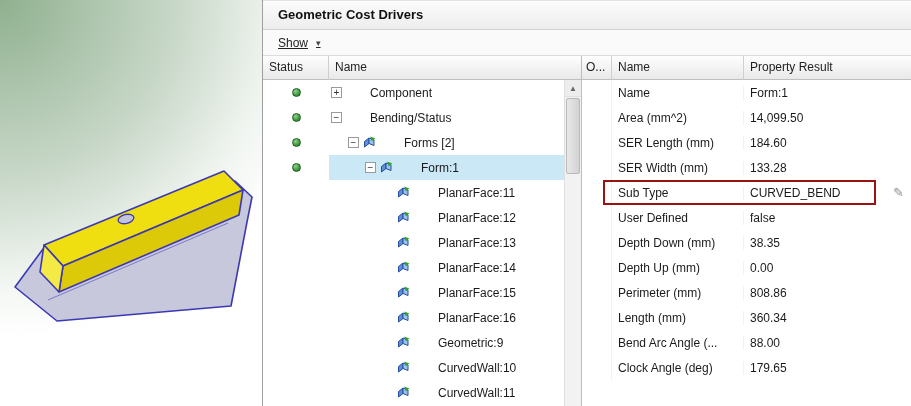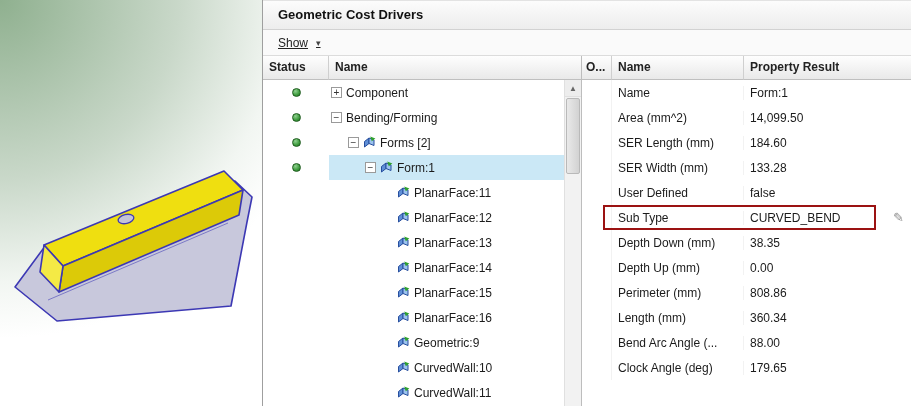--- a/index.html
+++ b/index.html
@@ -21,35 +21,35 @@
   .show-btn { display:flex; align-items:center; gap:8px; background:transparent; border:1px solid transparent;
     font:12px "Liberation Sans",sans-serif; color:#222; padding:3px 8px; cursor:default;text-decoration:underline; }
   .caret { font-size:9px; color:#444; }
 
   .content { flex:1; min-height:0; display:flex; }
 
   
   .tree-pane { width:319px; flex:none; position:relative; border-right:1px solid #bdbdbd; display:flex; flex-direction:column; }
   .header-row { display:flex; height:24px; flex:none; }
   .th { background:linear-gradient(#fefefe,#e9e9e9); border-right:1px solid #cfcfcf; border-bottom:1px solid #bfbfbf;
-    padding:0 6px; line-height:23px; color:#222; white-space:nowrap; overflow:hidden;font-weight:bold; }
+    padding:0 6px; line-height:23px; color:#222; white-space:nowrap; overflow:hidden; }
   .th.status { width:66px; flex:none; }
   .th.name { flex:1; border-right:none; }
   .tree-body { flex:1; overflow:hidden; margin-right:17px; }
   .tree-row { display:flex; height:25px; align-items:center; }
   .cell-status { width:66px; flex:none; display:flex; justify-content:center; align-items:center; }
   .dot { width:9px; height:9px; border-radius:50%; border:1px solid #1d5c1d;
     background:radial-gradient(circle at 35% 30%, #90d190, #3c9a3c 60%, #257025); }
   .cell-name { flex:1; min-width:0; height:100%; display:flex; align-items:center; padding-left:2px; }
   .tree-row.selected .cell-name { background:#cbe8f6; }
   .indent { flex:none; height:1px; }
   .expander { flex:none; width:11px; height:11px; border:1px solid #9a9a9a; background:#fff;
     font-size:10px; line-height:9px; text-align:center; color:#333; margin-right:4px; }
   .node-icon { flex:none; width:13px; height:13px; margin-right:4px; display:flex; }
-  .tlabel { white-space:nowrap; overflow:hidden; }
+  .tlabel { white-space:nowrap; overflow:hidden;margin-left:24px; }
 
   
   .vscroll { position:absolute; top:24px; right:0; bottom:0; width:17px; background:#f2f2f2; border-left:1px solid #e0e0e0; }
   .sb-btn { height:17px; display:flex; align-items:center; justify-content:center; font-size:8px; color:#666;
     background:#ededed; border-bottom:1px solid #e0e0e0; }
   .sb-thumb { position:absolute; top:18px; left:1px; right:1px; height:76px;
     background:linear-gradient(90deg,#e9e9e9,#d2d2d2); border:1px solid #b9b9b9; border-radius:2px; }
 
   
   .prop-pane { flex:1; min-width:0; display:flex; flex-direction:column; }
@@ -120,21 +120,21 @@
     </div>
   </div>
             <div class="tree-row">
     <div class="cell-status">
       <span class="dot"></span>
     </div>
     <div class="cell-name">
       <span class="indent" style="width: 0px;"></span>
       <span class="expander">−</span>
 
-      <span class="tlabel">Bending/Forming</span>
+      <span class="tlabel">Bending/Status</span>
     </div>
   </div>
             <div class="tree-row">
     <div class="cell-status">
       <span class="dot"></span>
     </div>
     <div class="cell-name">
       <span class="indent" style="width: 17px;"></span>
       <span class="expander">−</span>
       <span class="node-icon">
@@ -348,34 +348,34 @@
     <div class="c-name">SER Length (mm)</div>
     <div class="c-value">184.60</div>
 
   </div>
             <div class="prop-row">
     <div class="c-o"></div>
     <div class="c-name">SER Width (mm)</div>
     <div class="c-value">133.28</div>
 
   </div>
-            <div class="prop-row">
-    <div class="c-o"></div>
-    <div class="c-name">User Defined</div>
-    <div class="c-value">false</div>
-
-  </div>
             <div class="prop-row flagged editable">
     <div class="c-o"></div>
     <div class="c-name">Sub Type</div>
     <div class="c-value">CURVED_BEND</div>
     <span class="pencil">✎</span>
   </div>
             <div class="prop-row">
     <div class="c-o"></div>
+    <div class="c-name">User Defined</div>
+    <div class="c-value">false</div>
+
+  </div>
+            <div class="prop-row">
+    <div class="c-o"></div>
     <div class="c-name">Depth Down (mm)</div>
     <div class="c-value">38.35</div>
 
   </div>
             <div class="prop-row">
     <div class="c-o"></div>
     <div class="c-name">Depth Up (mm)</div>
     <div class="c-value">0.00</div>
 
   </div>

